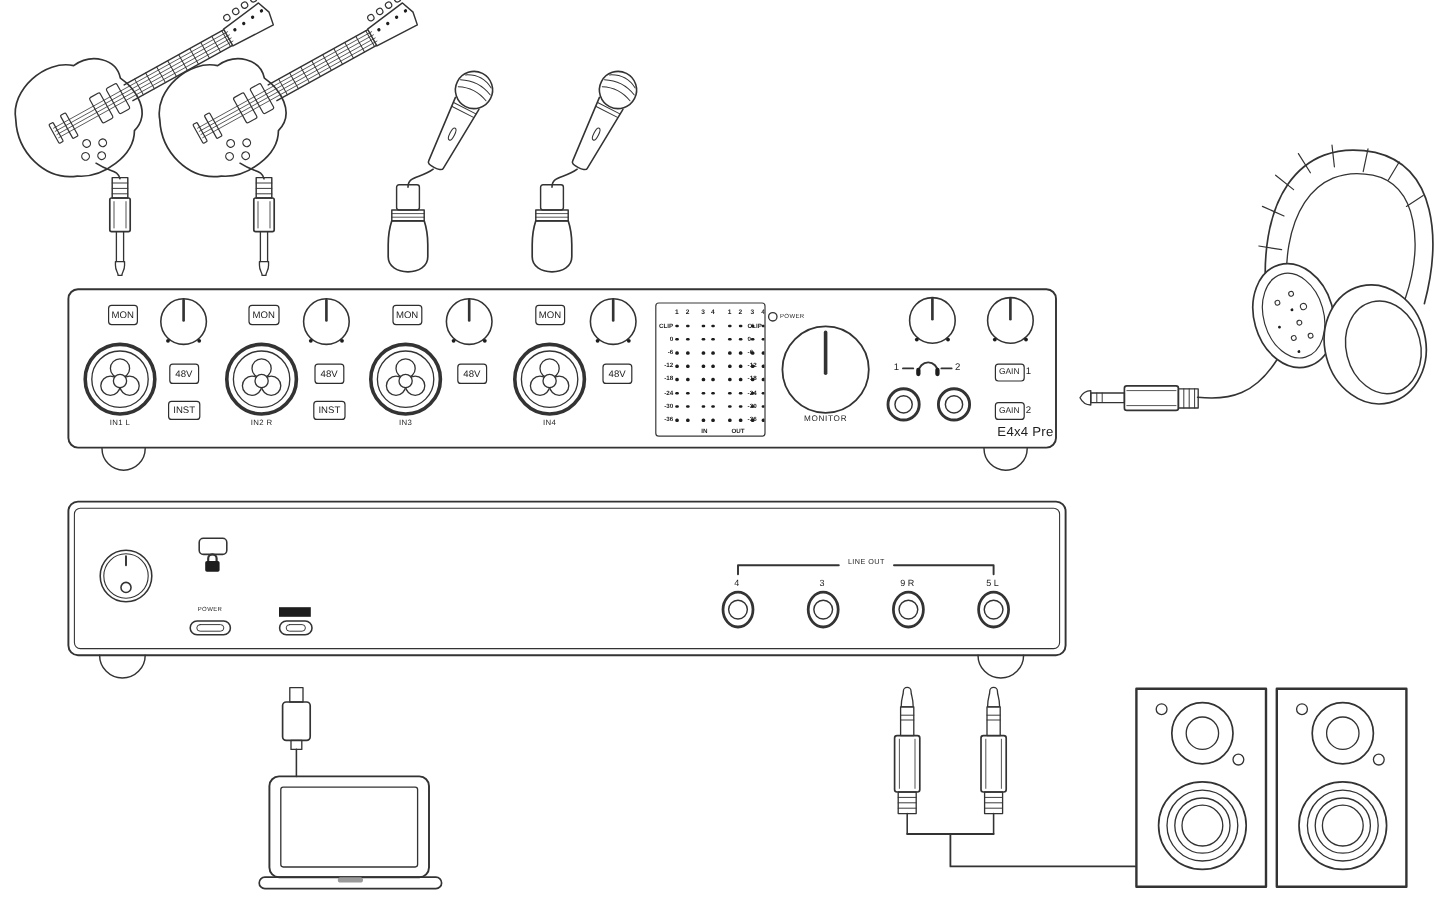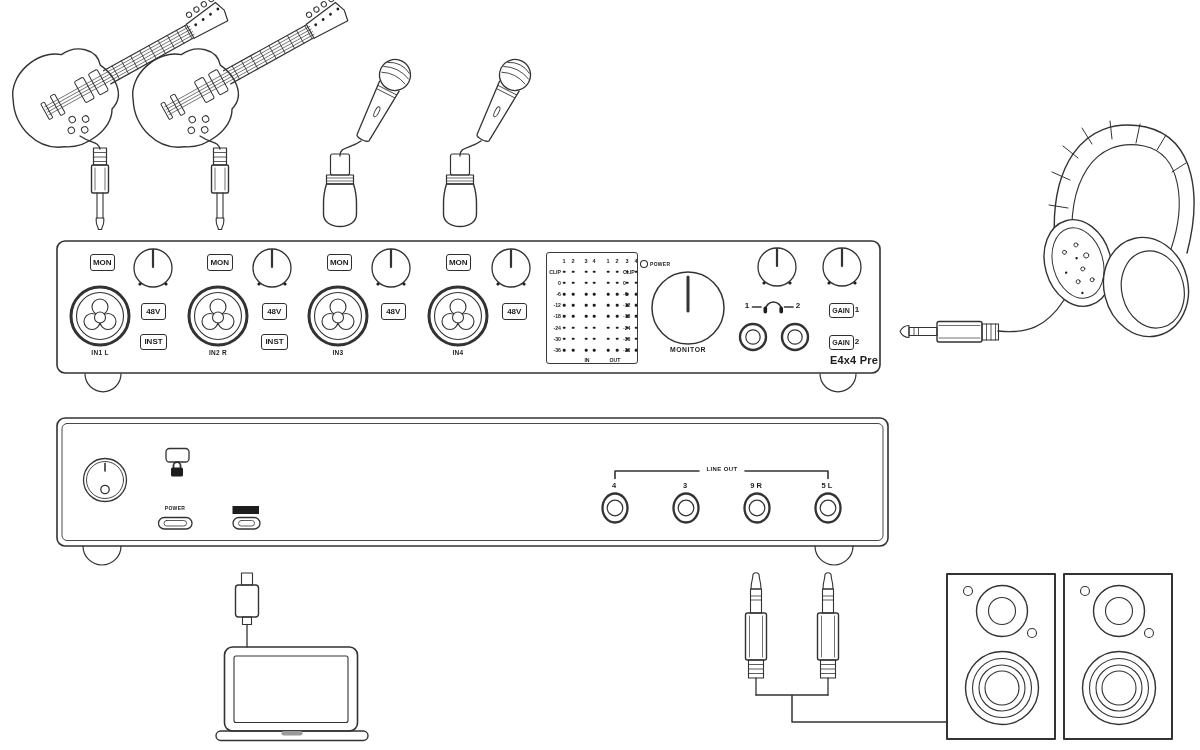--- a/index.html
+++ b/index.html
@@ -1,20 +1,20 @@
 <!DOCTYPE html>
 <html><head>
 <meta charset="utf-8">
 <style>
   html,body{margin:0;padding:0;background:#fff;}
   #stage{position:relative;width:1200px;height:750px;background:#fff;overflow:hidden;
          font-family:"Liberation Sans",sans-serif;color:#1d1d1d;}
   #art{position:absolute;left:0;top:0;}
   .ov{position:absolute;display:flex;align-items:center;justify-content:center;
-      font-weight:700;color:#1d1d1d;white-space:nowrap;}
+      font-weight:400;color:#1d1d1d;white-space:nowrap;}
   .btn{border:1.5px solid #2e2e2e;border-radius:3px;background:#fff;}
   .mon,.v48{width:23.5px;height:14.5px;font-size:8px;}
   .inst{width:25px;height:14.5px;font-size:8px;}
   .inlab{width:60px;font-size:6.5px;letter-spacing:.3px;}
   .gainbtn{width:23px;height:13px;font-size:7px;}
   .gnum{width:9px;height:13px;font-size:8px;}
   .tiny{font-size:5px;letter-spacing:.3px;}
   .monlab{width:64px;font-size:6.8px;letter-spacing:.6px;}
   .hpnum{width:9px;font-size:8px;}
   .model{width:63px;font-size:11px;justify-content:flex-end;letter-spacing:.2px;}

